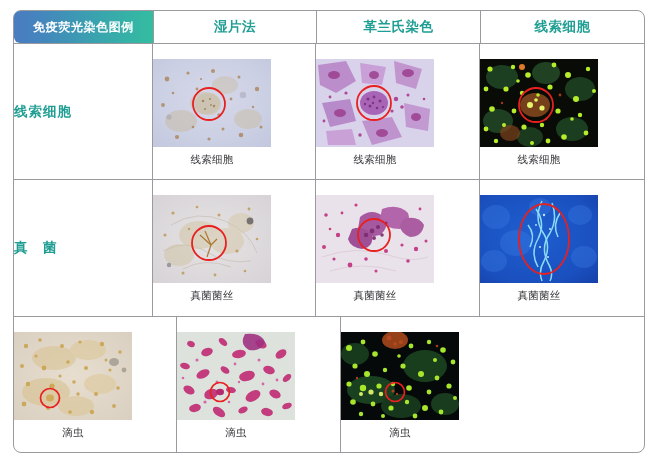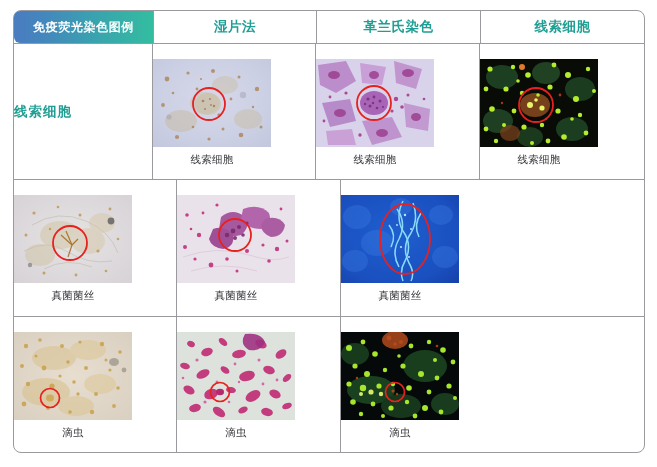--- a/index.html
+++ b/index.html
@@ -334,20 +334,23 @@
                 <circle cx="56" cy="46" r="17" fill="none" stroke="#e8201f" stroke-width="1.8"></circle>
               </svg>
             </div>
             <div class="caption">线索细胞</div>
           </div>
         </div>
       </div>
 
       <div class="body-row">
 
+        <div class="body-cell col-label">
+          <span class="row-label">真　菌</span>
+        </div>
 
         <div class="body-cell col-wet">
           <div class="panel-wrap">
             <div class="micro">
               <svg width="118" height="88" viewBox="0 0 118 88">
                 <defs>
                   <radialGradient id="wetbg2" cx="50%" cy="50%" r="72%">
                     <stop offset="0%" stop-color="#e6e3e4"></stop>
                     <stop offset="100%" stop-color="#d6d2d6"></stop>
                   </radialGradient>

